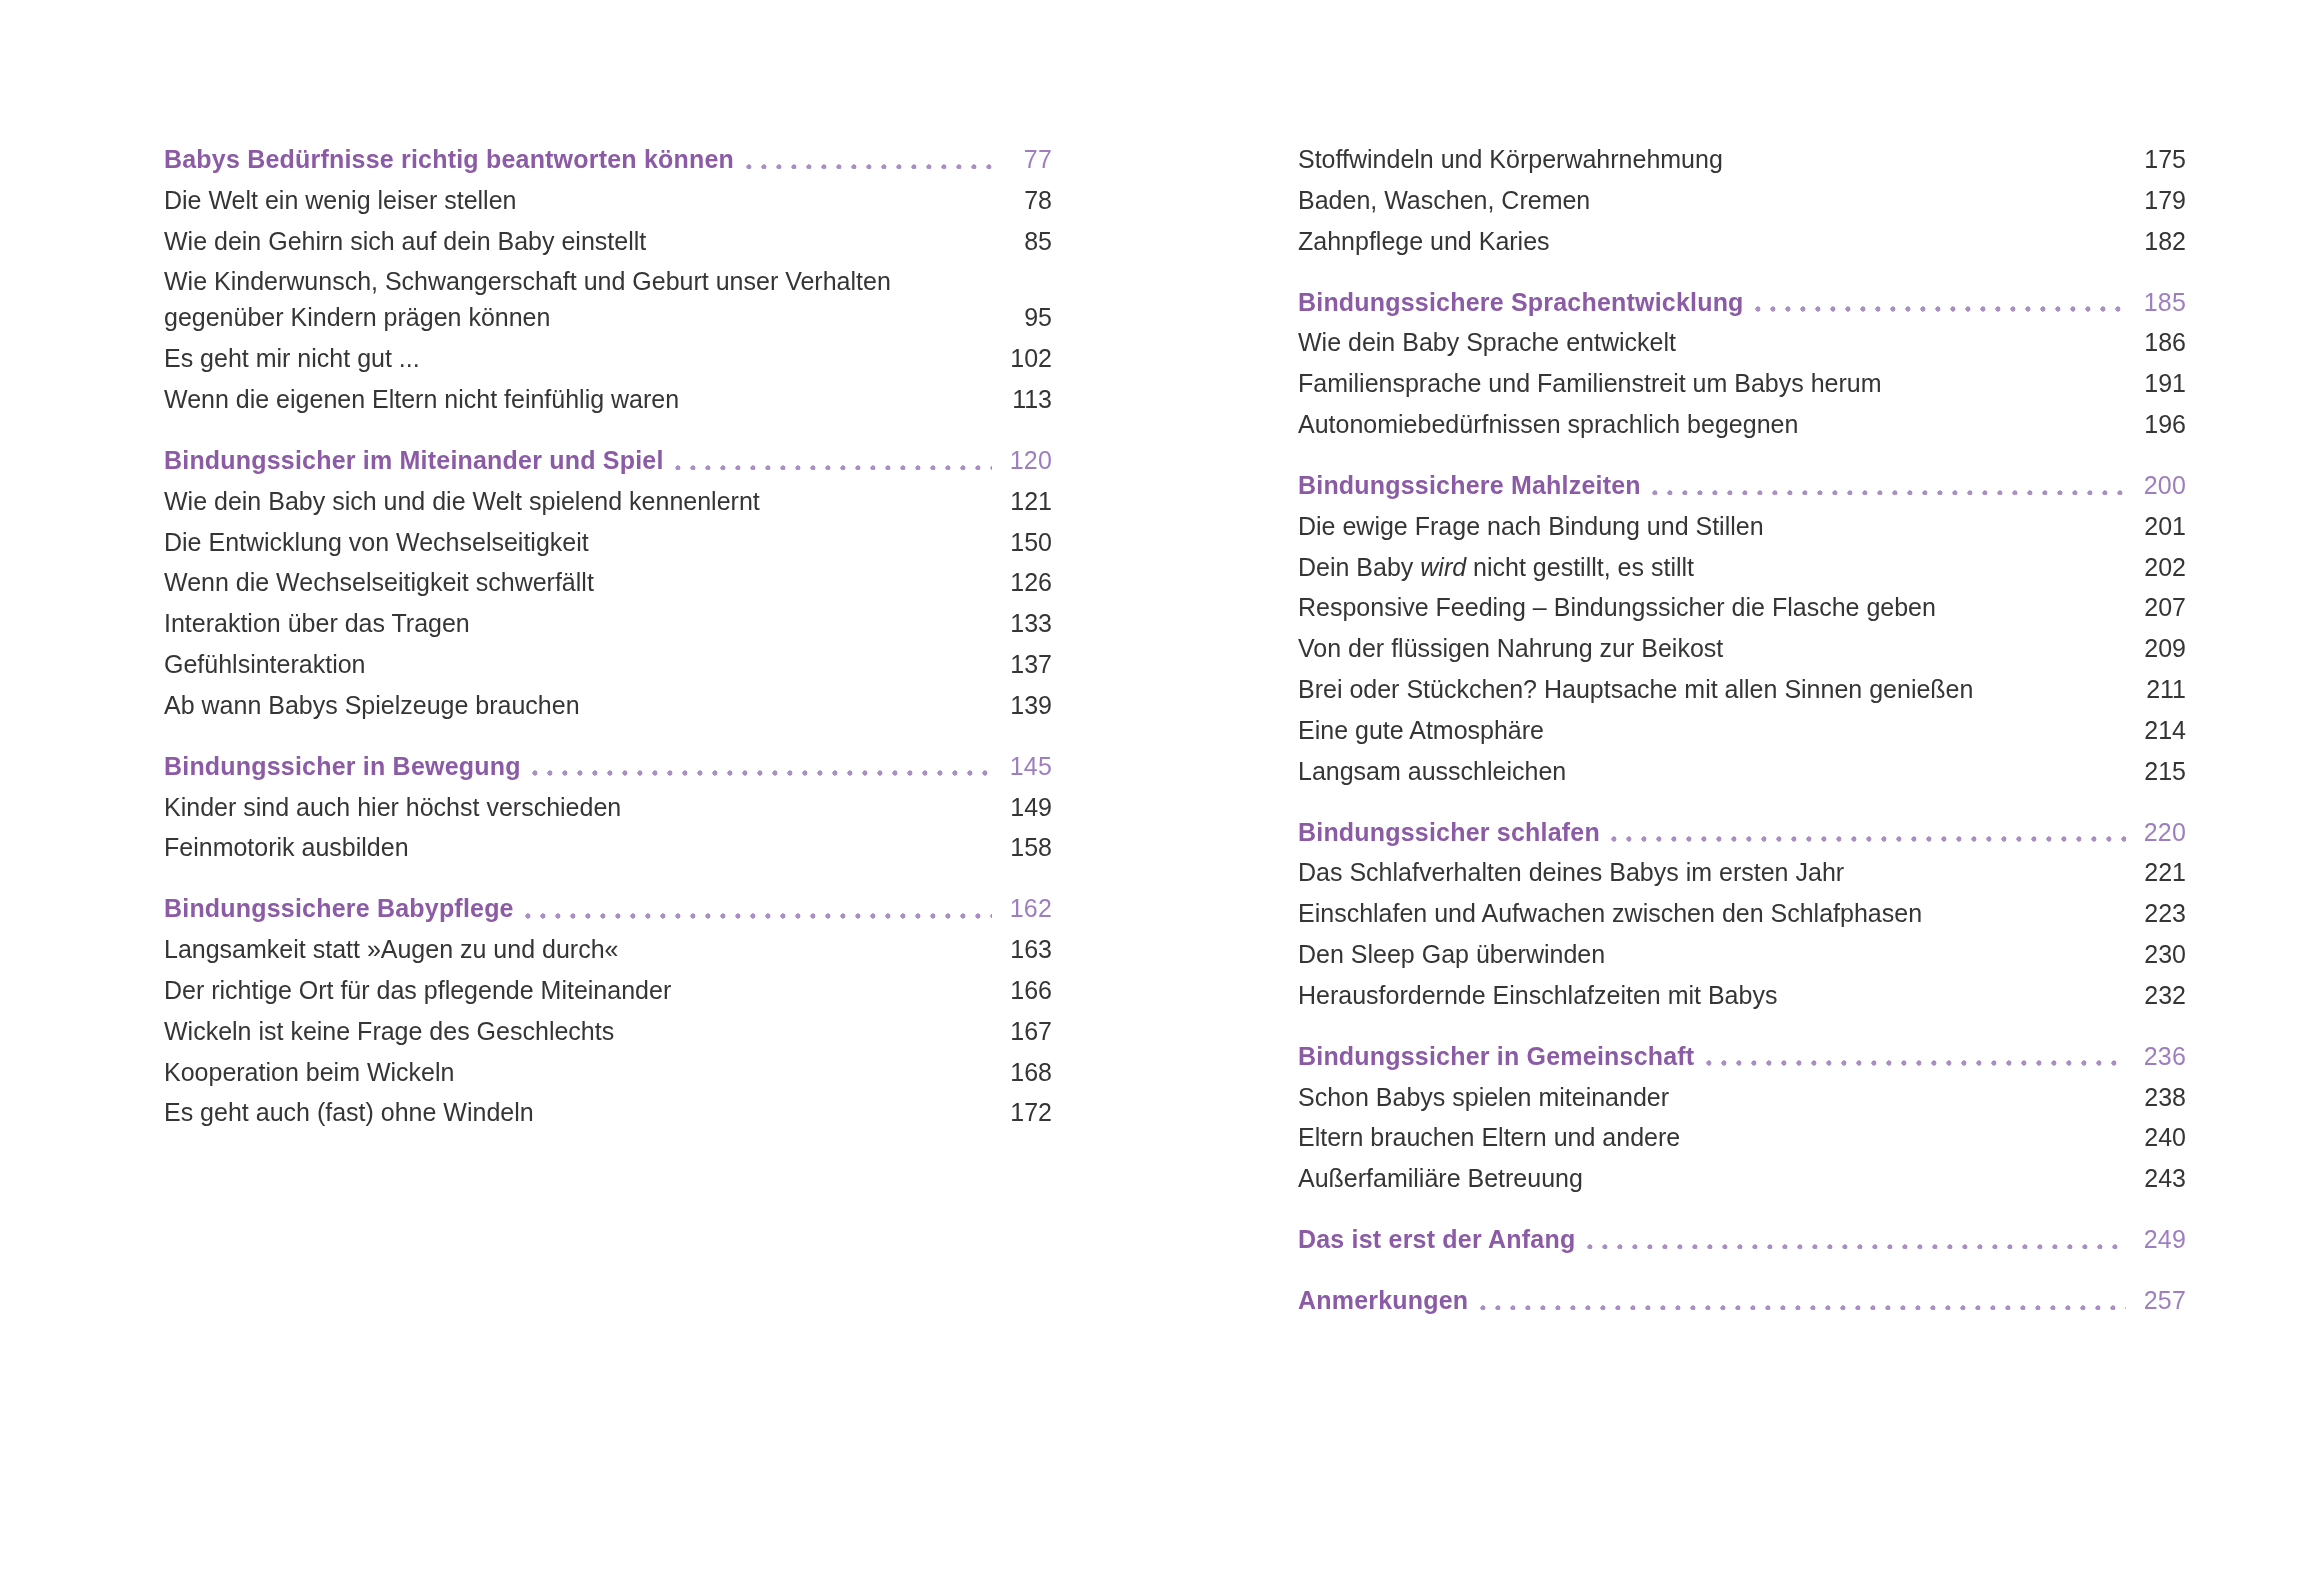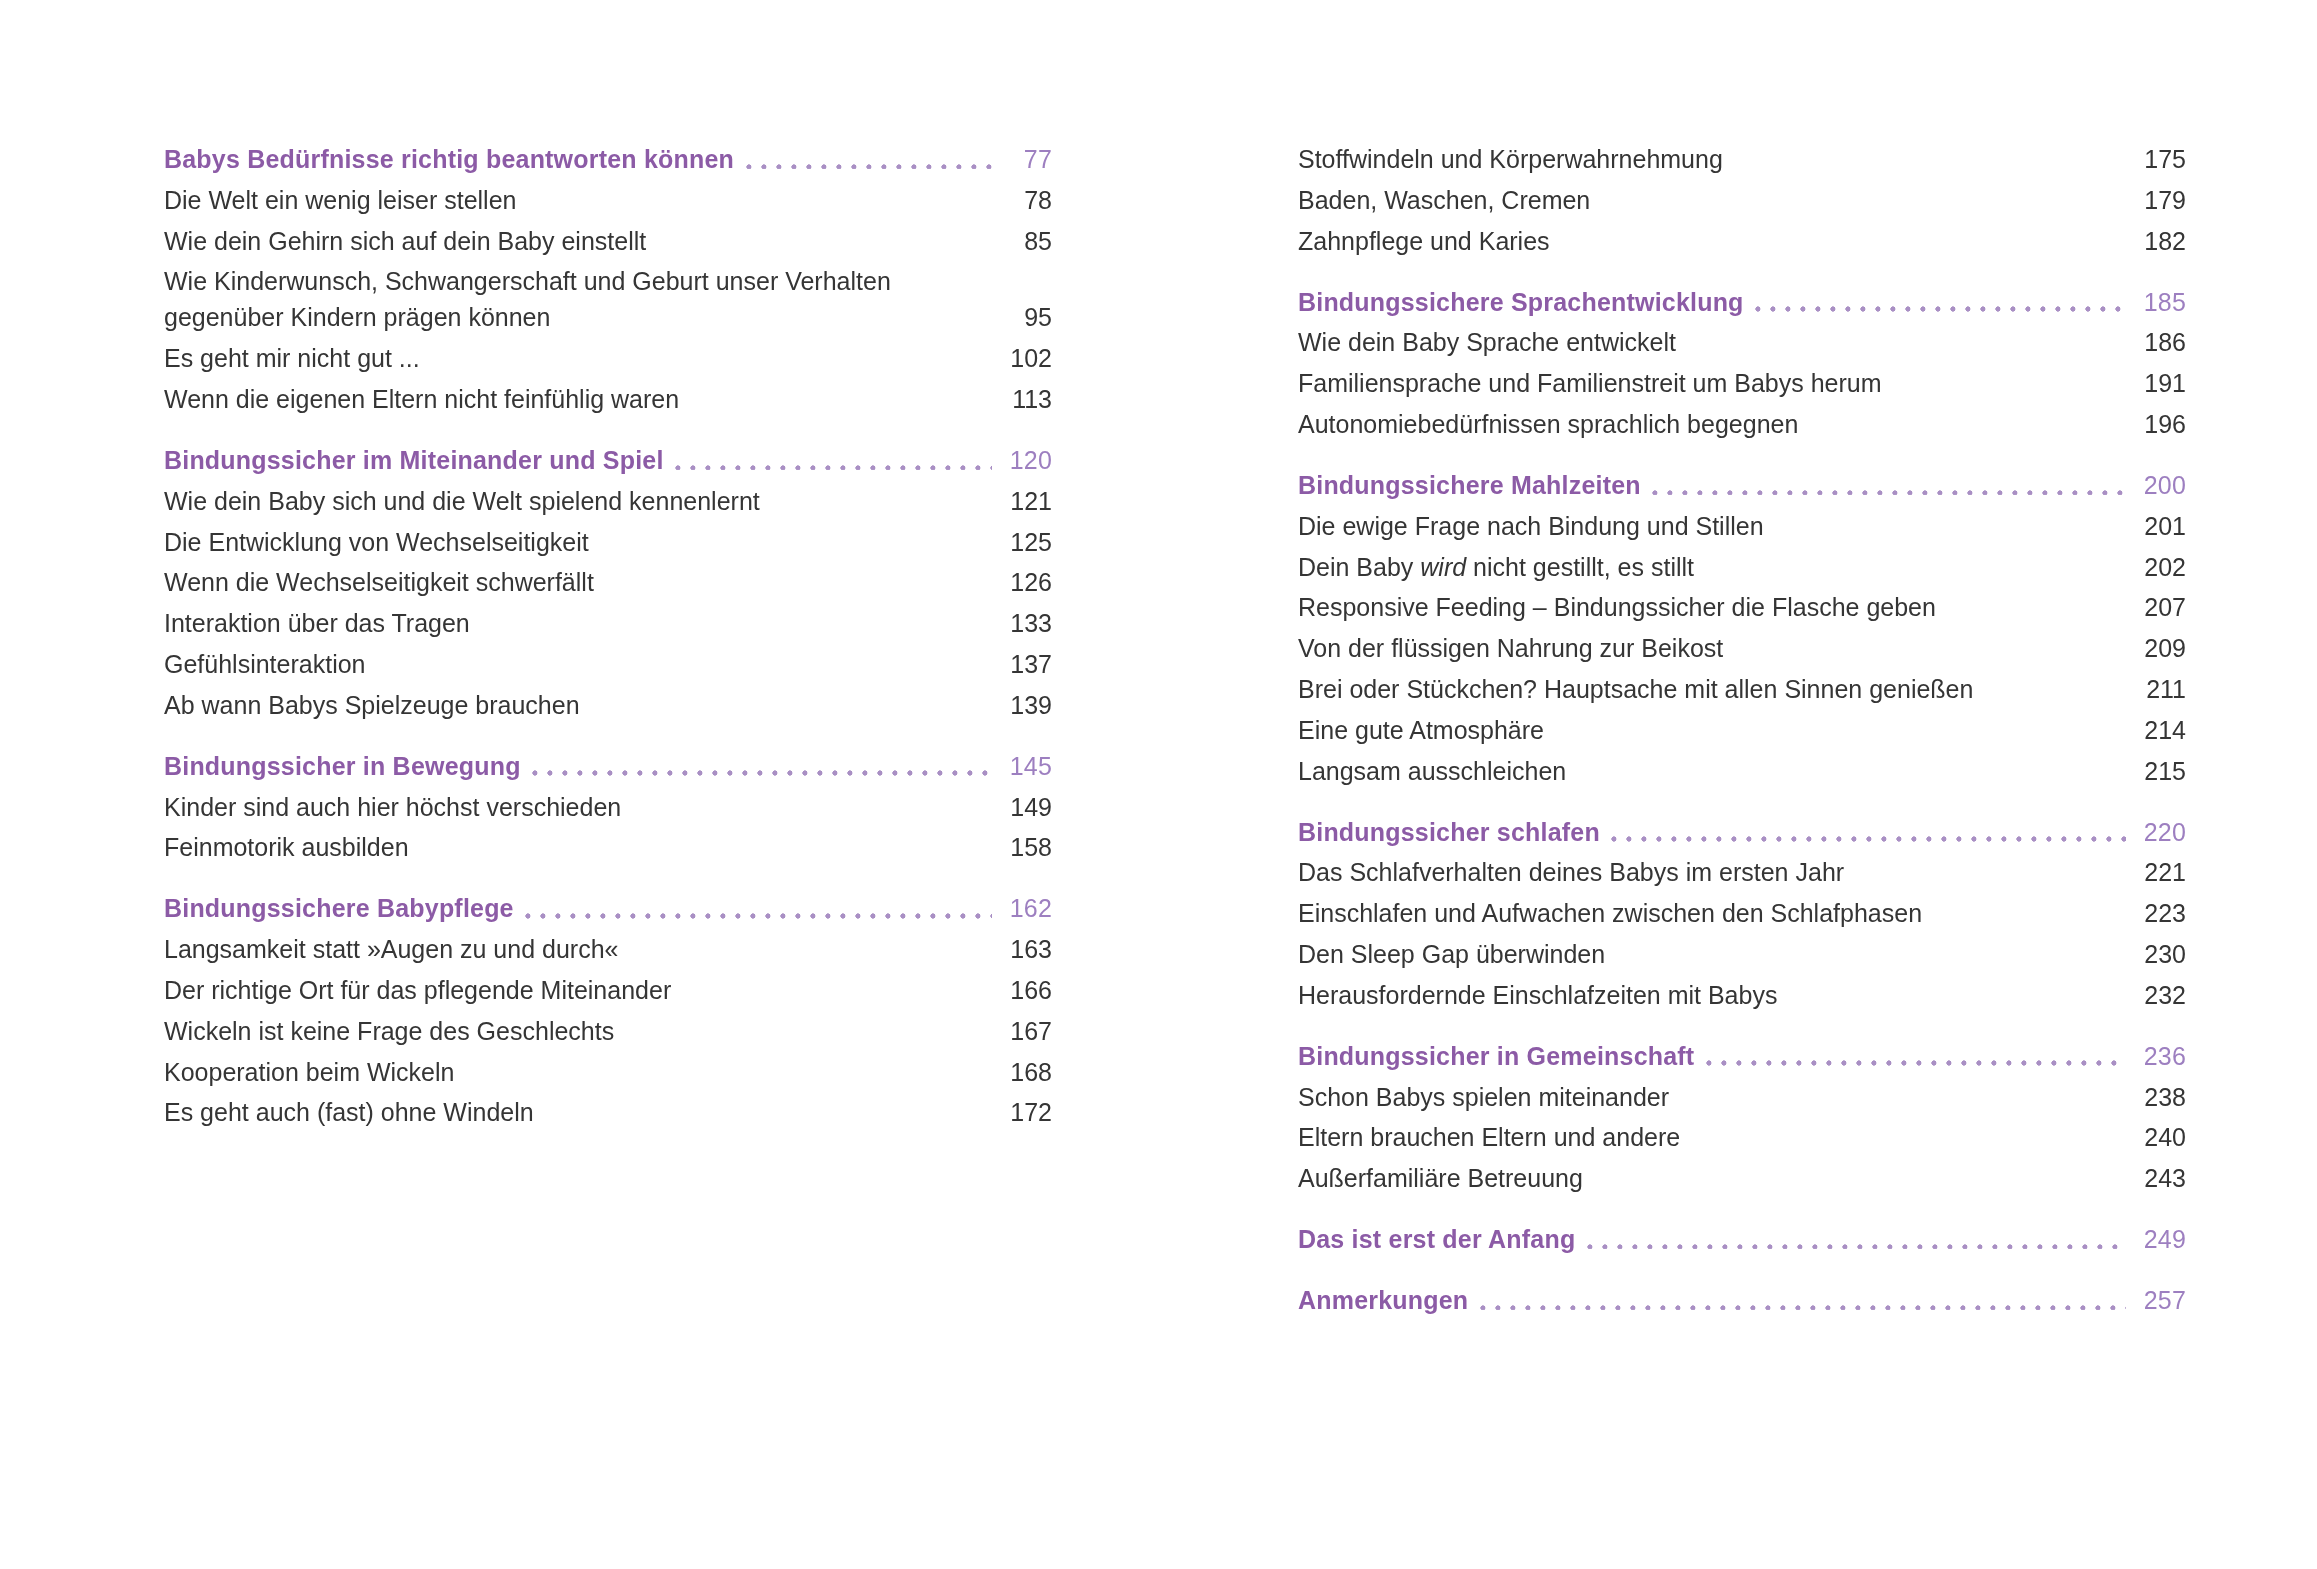--- a/index.html
+++ b/index.html
@@ -119,21 +119,21 @@
             <span class="toc-heading-label">Bindungssicher im Miteinander und Spiel</span>
             <span class="toc-leader"></span>
             <span class="toc-heading-page">120</span>
           </div>
           <div class="toc-entry">
             <span class="toc-entry-title">Wie dein Baby sich und die Welt spielend kennenlernt</span>
             <span class="toc-entry-page">121</span>
           </div>
           <div class="toc-entry">
             <span class="toc-entry-title">Die Entwicklung von Wechselseitigkeit</span>
-            <span class="toc-entry-page">125</span>
+            <span class="toc-entry-page">150</span>
           </div>
           <div class="toc-entry">
             <span class="toc-entry-title">Wenn die Wechselseitigkeit schwerfällt</span>
             <span class="toc-entry-page">126</span>
           </div>
           <div class="toc-entry">
             <span class="toc-entry-title">Interaktion über das Tragen</span>
             <span class="toc-entry-page">133</span>
           </div>
           <div class="toc-entry">

